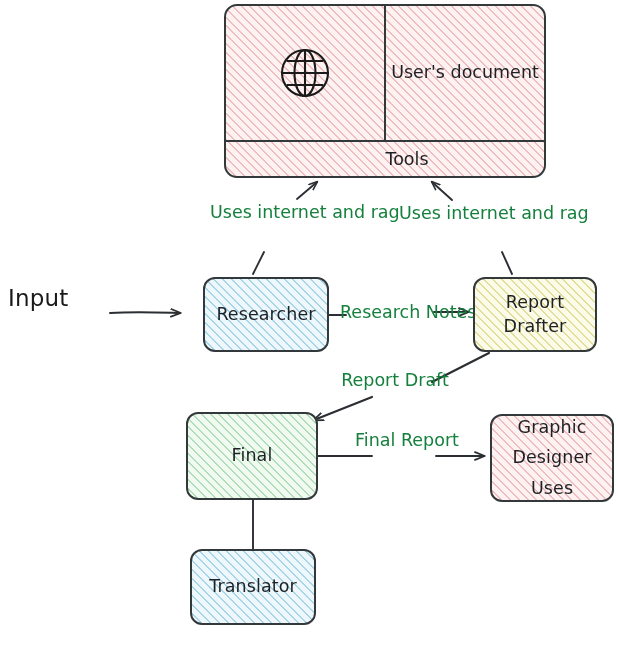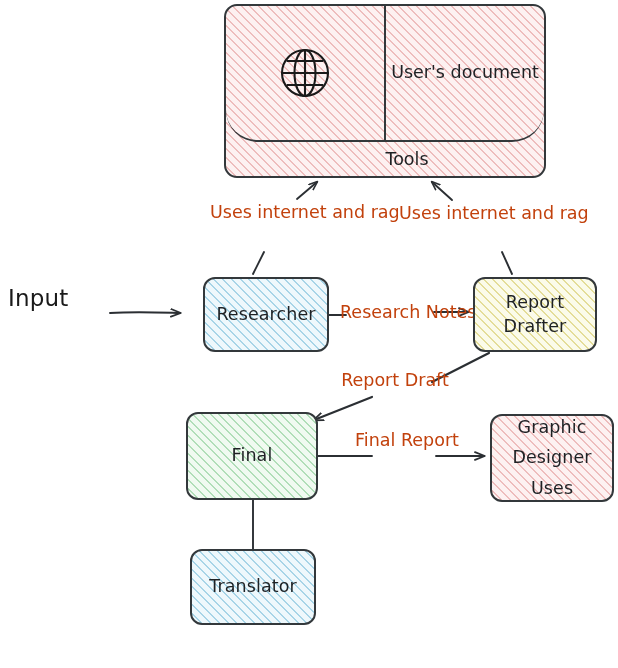--- a/index.html
+++ b/index.html
@@ -93,21 +93,20 @@
     overflow: hidden;
     display: flex;
     flex-direction: column;
   }
   #tools-upper {
     flex: 1 1 auto;
     display: flex;
     flex-direction: row;
     border-bottom: 2.2px solid #33383b;
     min-height: 0;
-    border-radius: 32px;
   }
   .tools-cell {
     flex: 1 1 50%;
     display: flex;
     align-items: center;
     justify-content: center;
     text-align: center;
     font-size: 17.5px;
     line-height: 1.35;
     color: #1e2124;
@@ -124,21 +123,21 @@
     margin-left: 44px;
   }
   #globe-icon { display: block; }
 
   
   .edge-label {
     position: absolute;
     text-align: center;
     font-size: 17.5px;
     line-height: 1.42;
-    color: #c2410c;
+    color: #15803d;
     white-space: nowrap;
   }
   #input-label {
     position: absolute;
     left: 8px;
     top: 287px;
     font-size: 23px;
     line-height: 1;
     color: #1a1a1a;
     letter-spacing: 0.2px;

